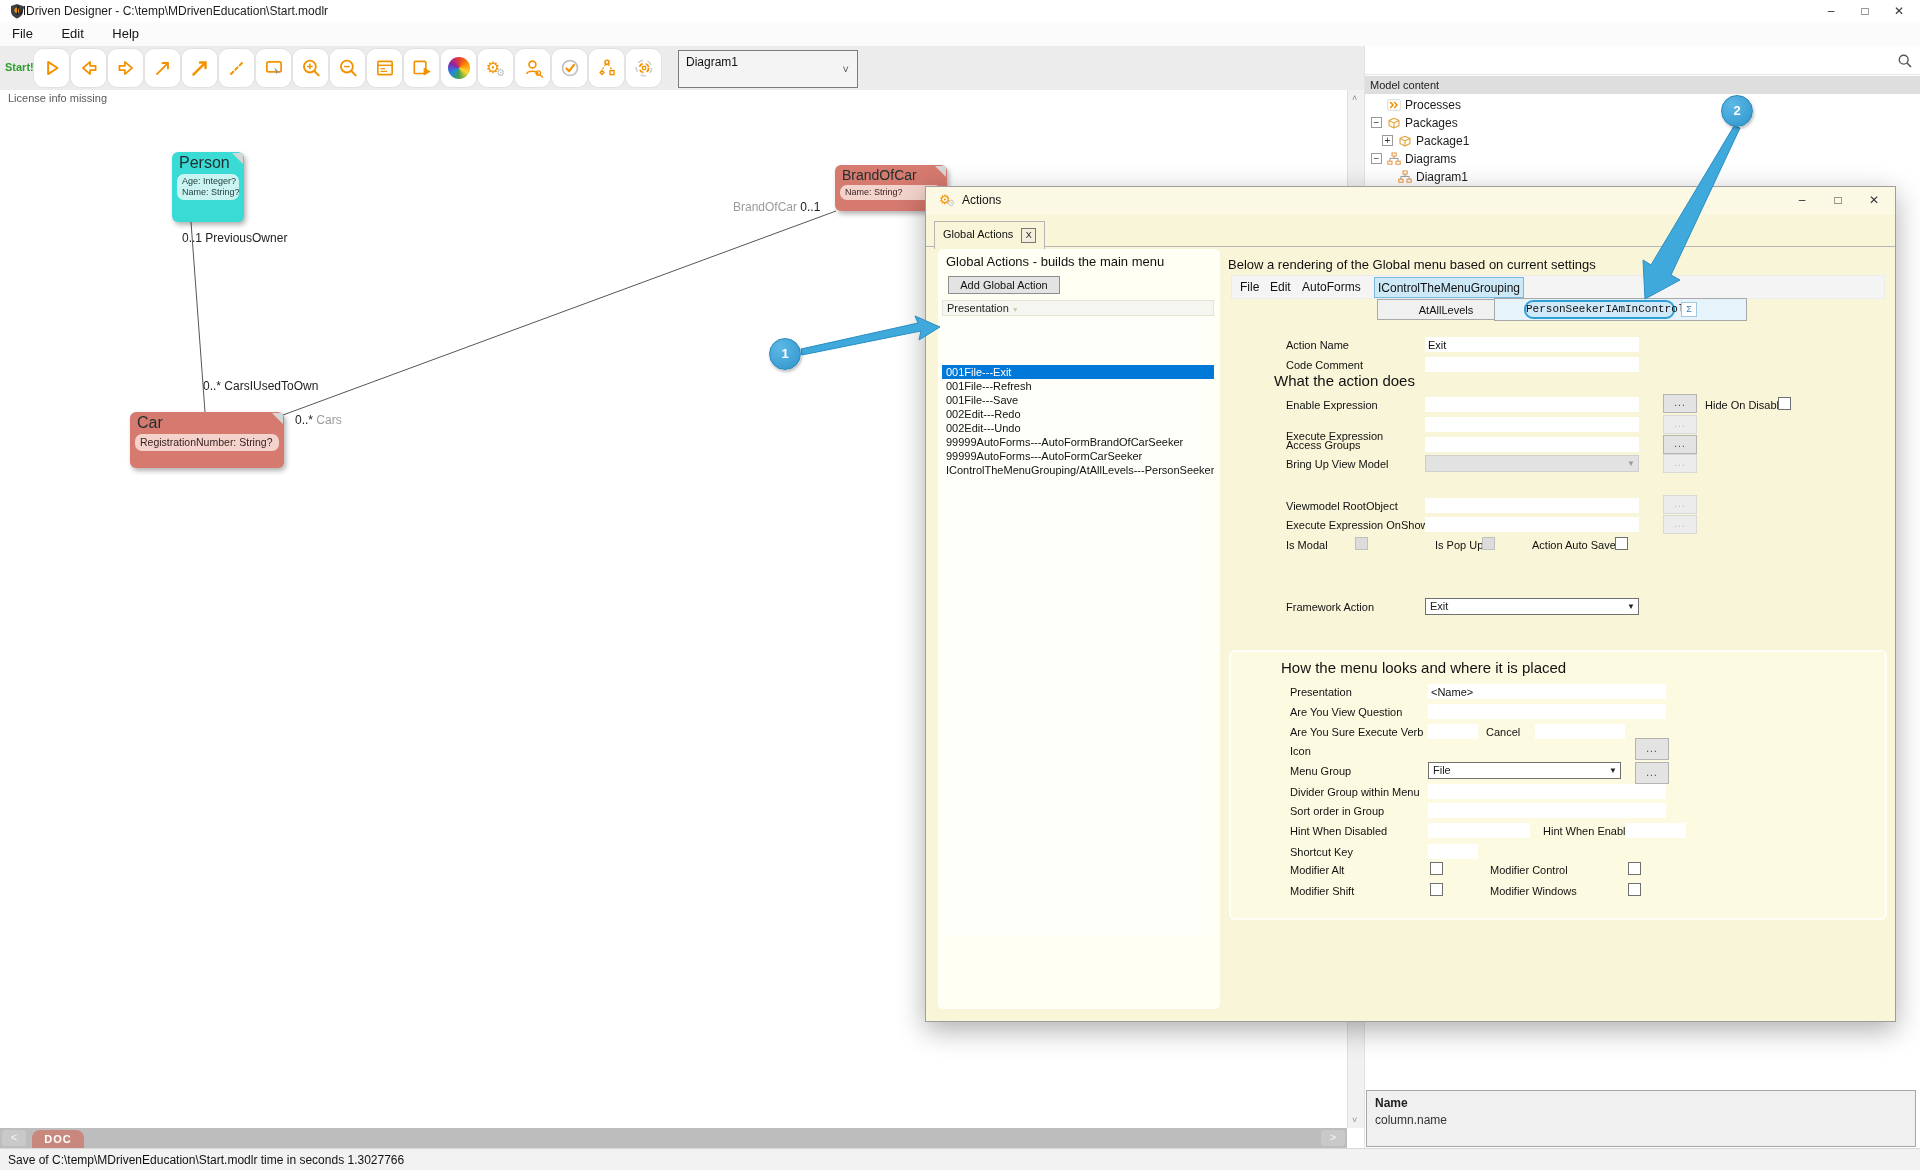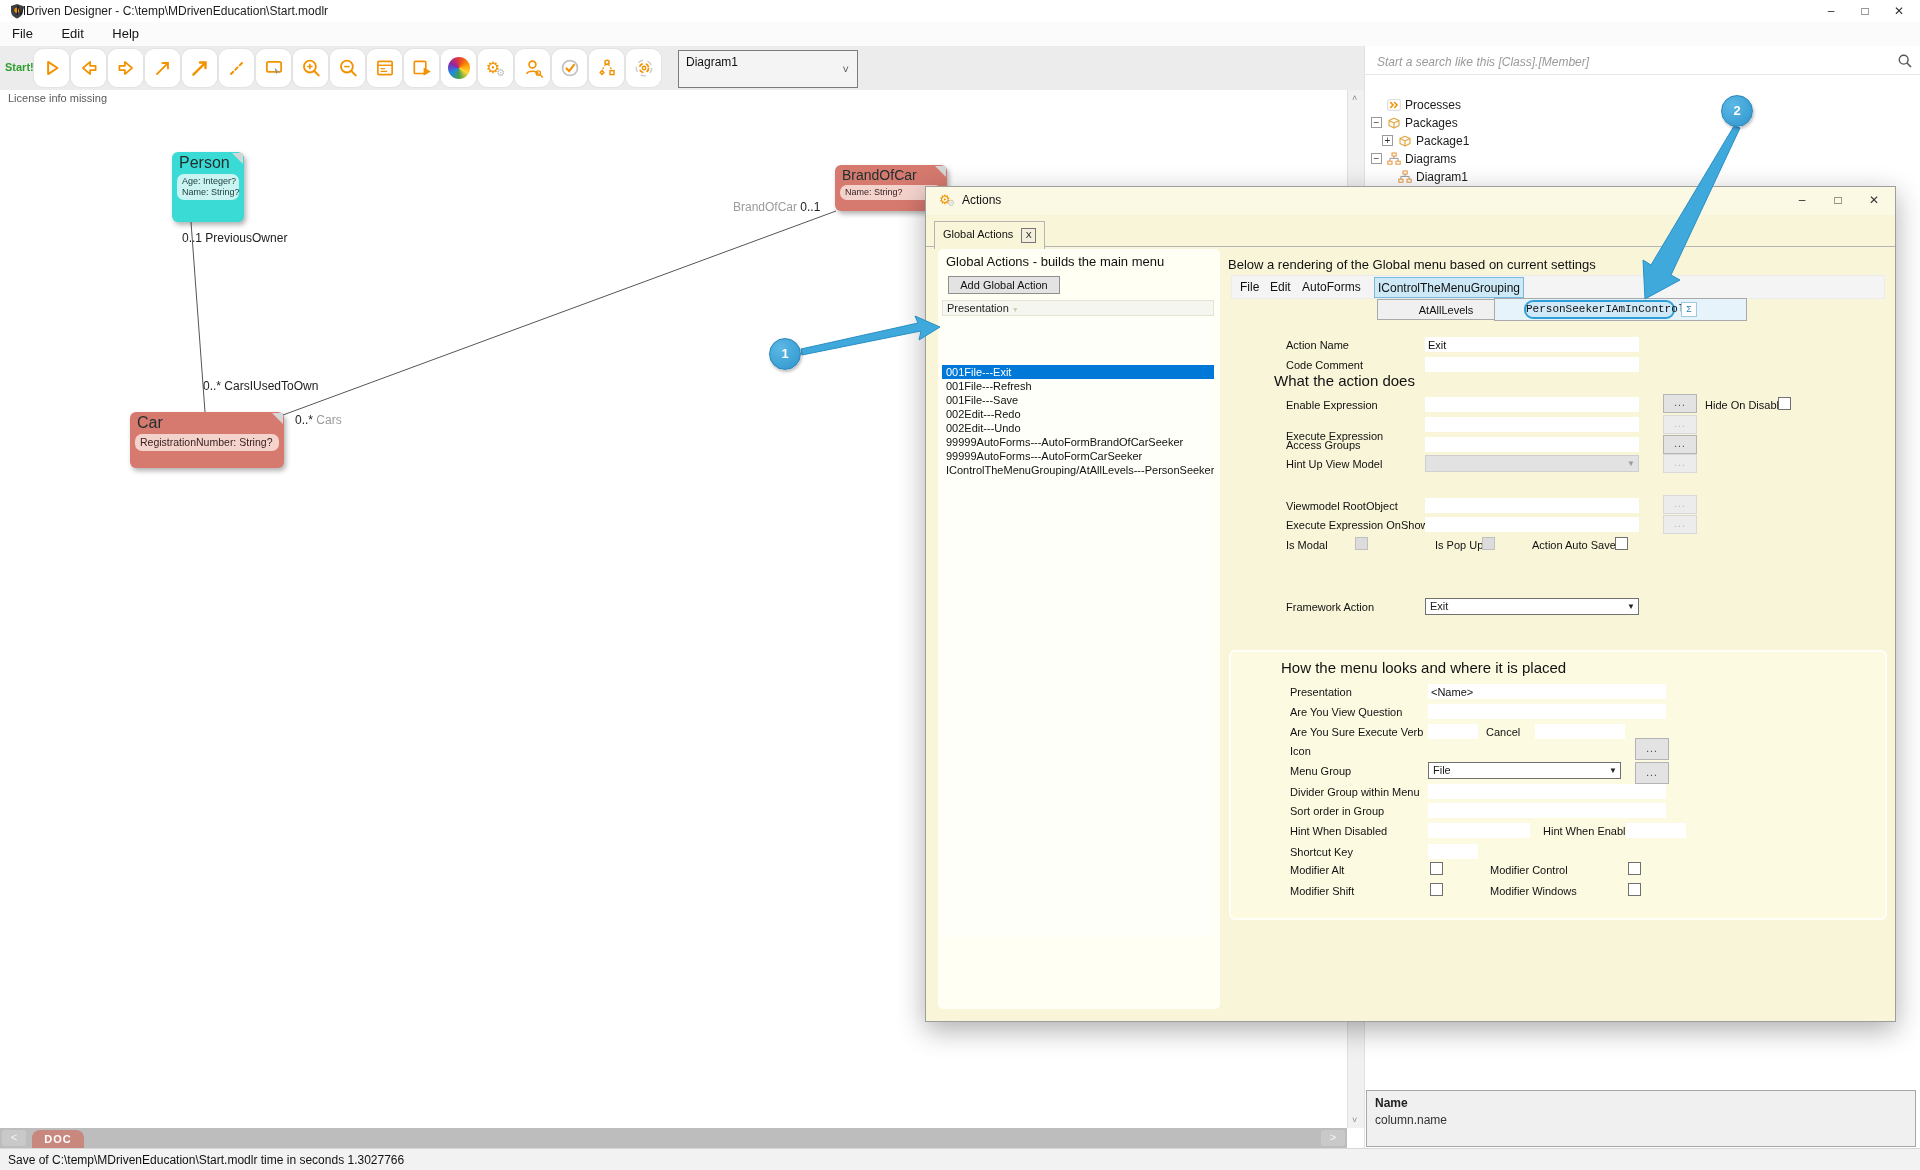--- a/index.html
+++ b/index.html
@@ -296,26 +296,26 @@
     <span style="bottom:3px">˅</span>
   </div>
   <div class="hscroll">
     <span class="hbtn" style="left:2px">&lt;</span>
     <span class="doctab">DOC</span>
     <span class="hbtn" style="right:2px">&gt;</span>
   </div>
 
   <div class="rpanel">
     <div class="searchrow">
-      <input type="text" placeholder="Start a search like this [Class].[Member]" style="">
       <svg width="16" height="16" viewBox="0 0 16 16">
           <circle cx="6.7" cy="6.7" r="4.4" fill="none" stroke="#555" stroke-width="1.4"></circle>
           <path d="M10 10l4 4" stroke="#555" stroke-width="1.6"></path>
         </svg>
     </div>
+    <div class="mheader">Model content</div>
 
     <div class="trow" style="top:50px">
       <svg class="ticon" style="left:22px" viewBox="0 0 14 14">
           <rect x="0.7" y="1.7" width="12.6" height="10.6" rx="1.2" fill="#fff" stroke="#d9d9d9"></rect>
           <path d="M3.2 4 6 7 3.2 10M7.2 4 10 7 7.2 10" fill="none" stroke="#F39200" stroke-width="1.6"></path>
         </svg>
       <span class="tlabel" style="left:40px">Processes</span>
     </div>
     <div class="trow" style="top:68px">
       <span class="texp" style="left:6px">−</span>
@@ -426,21 +426,21 @@
     <span class="cbx" style="left:852px;top:210px"></span>
 
     <span class="fl" style="left:360px;top:243px">Execute Expression</span>
     <input class="fi" style="left: 499px; top: 230px; width: 214px;">
     <span class="dots dis" style="left:737px;top:228px">...</span>
 
     <span class="fl" style="left:360px;top:252px">Access Groups</span>
     <input class="fi" style="left: 499px; top: 250px; width: 214px;">
     <span class="dots" style="left:737px;top:248px">...</span>
 
-    <span class="fl" style="left:360px;top:271px">Hint Up View Model</span>
+    <span class="fl" style="left:360px;top:271px">Bring Up View Model</span>
     <div class="dd dis" style="left:499px;top:268px;width:214px">
         <span class="ar">▼</span>
       </div>
     <span class="dots dis" style="left:737px;top:267px">...</span>
 
     <span class="fl" style="left:360px;top:313px">Viewmodel RootObject</span>
     <input class="fi" style="left: 499px; top: 311px; width: 214px;">
     <span class="dots dis" style="left:737px;top:308px">...</span>
 
     <span class="fl" style="left:360px;top:332px">Execute Expression OnShow</span>

